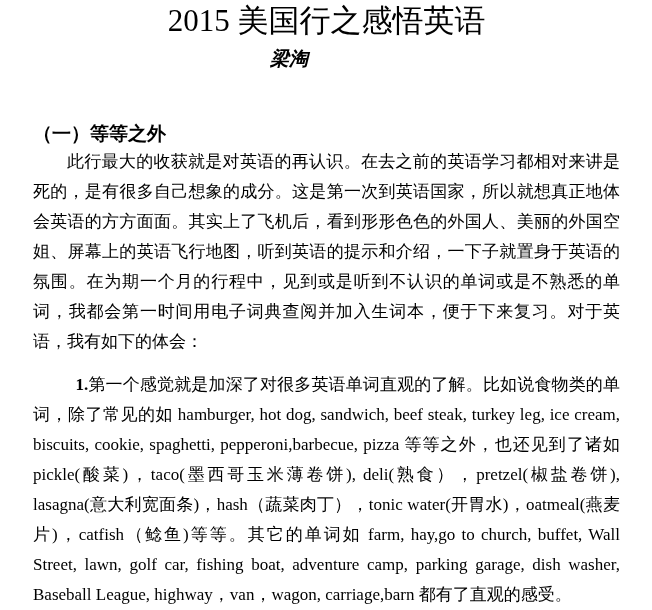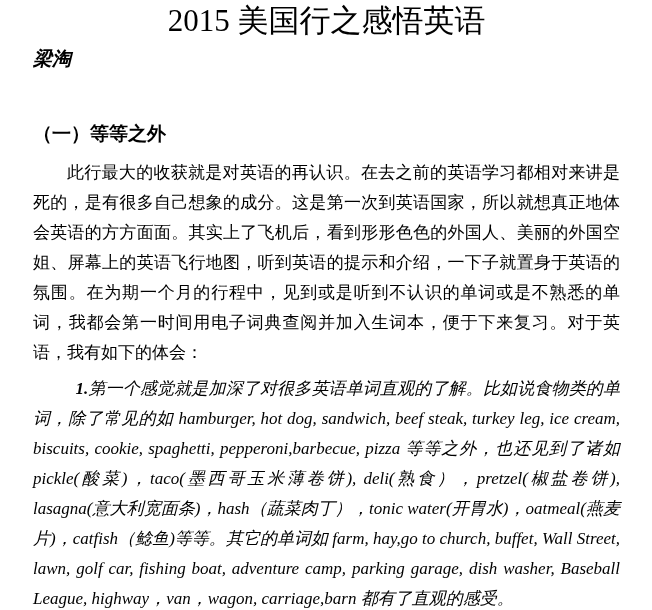--- a/index.html
+++ b/index.html
@@ -21,21 +21,21 @@
   .doc-title {
     margin: 3px 0 0 0;
     text-align: center;
     font-size: 31px;
     line-height: 36px;
     font-weight: normal;
     white-space: nowrap;
   }
   .doc-author {
     margin: 8px 0 0 0;
-    text-align: left;
+    text-align: center;
     padding-right: 75px;
     font-size: 19px;
     line-height: 24px;
     font-weight: bold;
     font-style: italic;
   }
   .section-heading {
     margin: 50px 0 0 0;
     font-size: 19px;
     line-height: 26px;
@@ -43,27 +43,26 @@
     font-family: "Liberation Sans", "DejaVu Sans", sans-serif;
   }
   .body-para {
     margin: 0;
     font-size: 17px;
     line-height: 30px;
     text-align: justify;
     text-justify: inter-ideograph;
   }
   .para-1 {
-    margin-top: 11px;
+    margin-top: 0;
     text-indent: 2em;
   }
   .para-2 {
-    margin-top: 6px;
+    margin-top: 13px;
     text-indent: 2.5em;
-    font-style: italic;
   }
   .para-num {
     font-weight: bold;
   }
 </style>
 </head>
 <body>
 
 <div class="page">
   <h1 class="doc-title">2015 美国行之感悟英语</h1>

